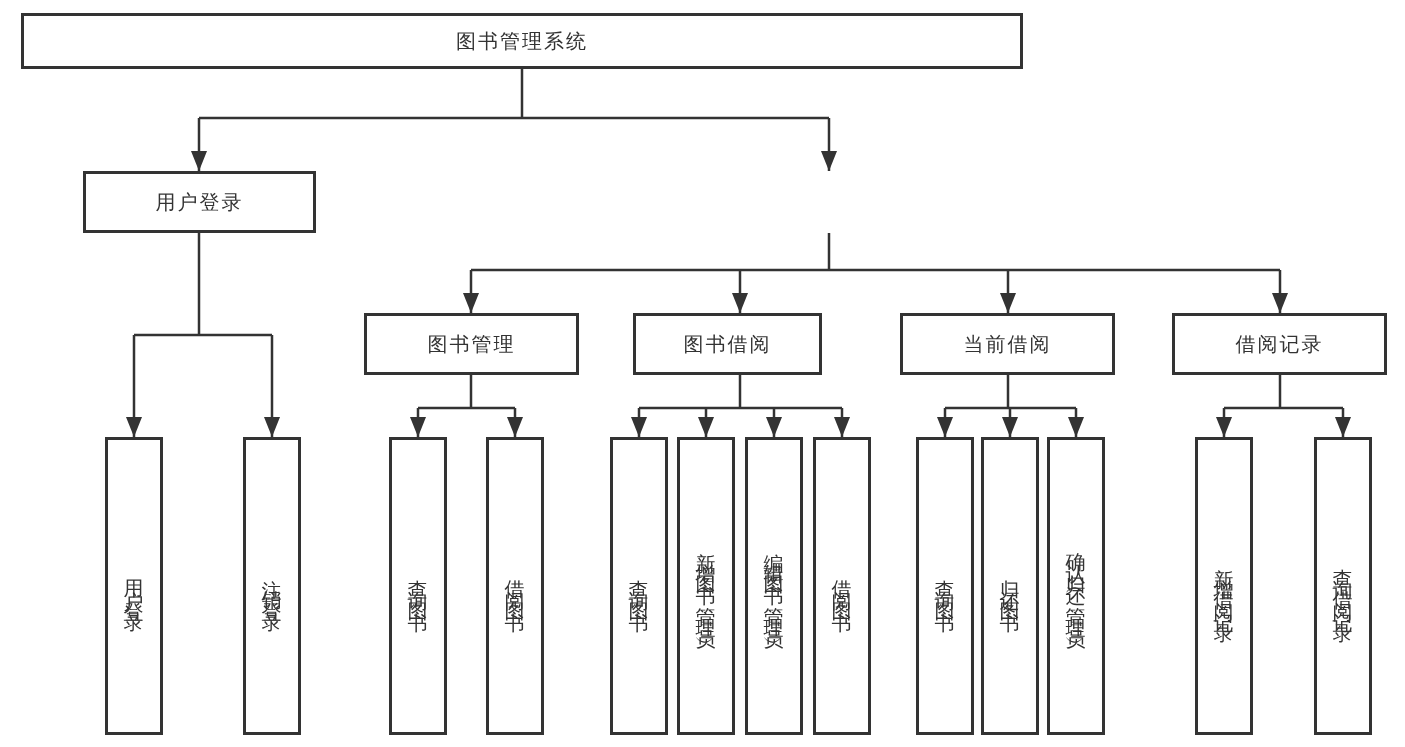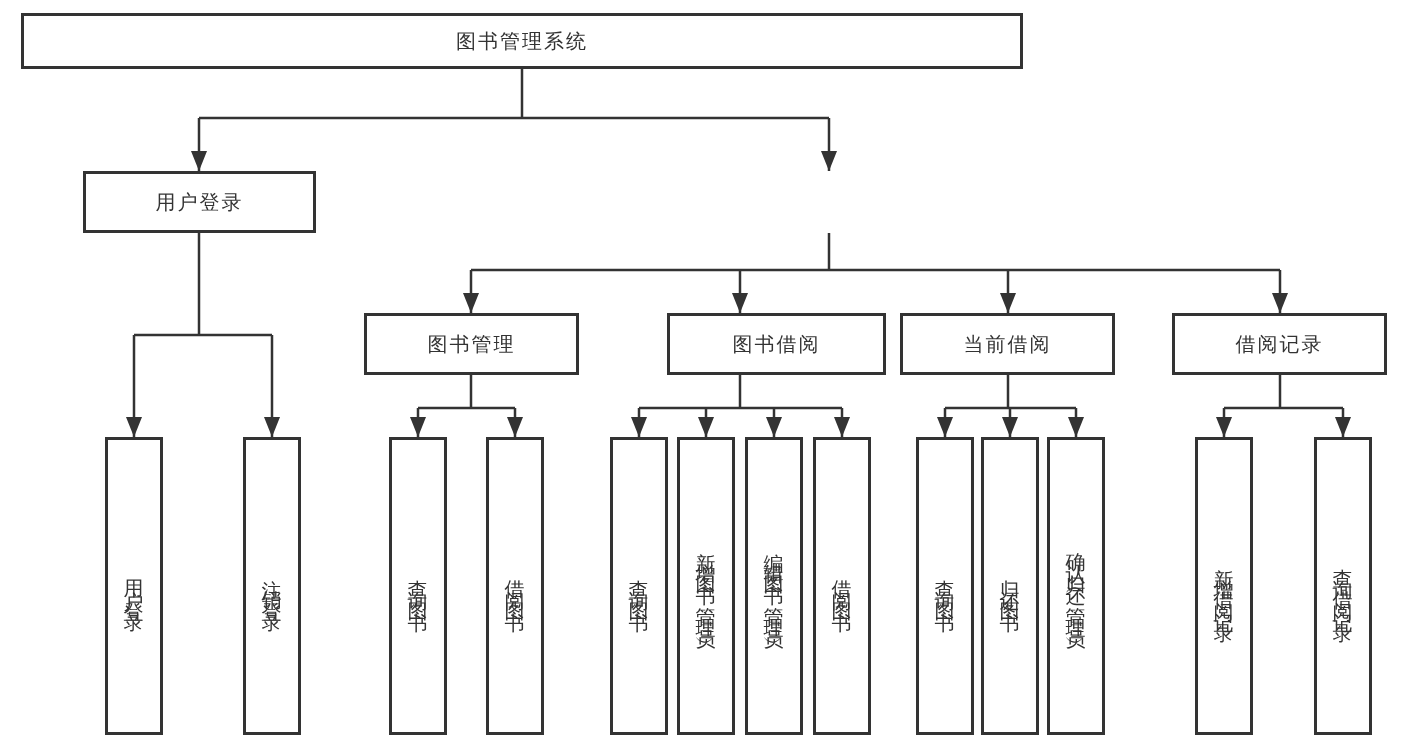--- a/index.html
+++ b/index.html
@@ -83,21 +83,21 @@
       <path d="M1224,408 L1224,437" marker-end="url(#arrow)"></path>
       <path d="M1343,408 L1343,437" marker-end="url(#arrow)"></path>
     </g>
   </svg>
 
   <div class="box" style="left:21px;top:13px;width:1002px;height:56px">图书管理系统</div>
 
   <div class="box" style="left:83px;top:171px;width:233px;height:62px">用户登录</div>
 
   <div class="box" style="left:364px;top:313px;width:215px;height:62px">图书管理</div>
-  <div class="box" style="left:667px;top:313px;width:219px;height:62px">图书借阅</div>
+  <div class="box" style="left:633px;top:313px;width:189px;height:62px">图书借阅</div>
   <div class="box" style="left:1172px;top:313px;width:215px;height:62px">借阅记录</div>
   <div class="box" style="left:900px;top:313px;width:215px;height:62px">当前借阅</div>
 
   <div class="box v" style="left:105px;top:437px;width:58px;height:298px">用户登录</div>
   <div class="box v" style="left:243px;top:437px;width:58px;height:298px">注销登录</div>
 
   <div class="box v" style="left:389px;top:437px;width:58px;height:298px">查询图书</div>
   <div class="box v" style="left:486px;top:437px;width:58px;height:298px">借阅图书</div>
 
   <div class="box v" style="left:610px;top:437px;width:58px;height:298px">查询图书</div>

